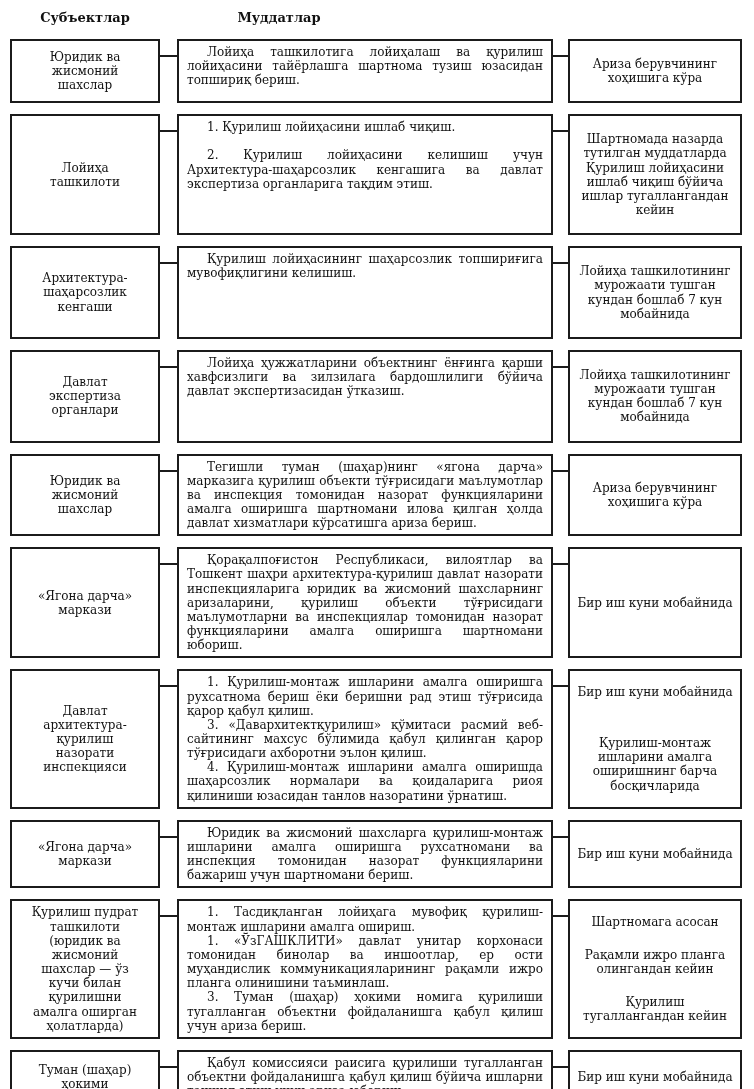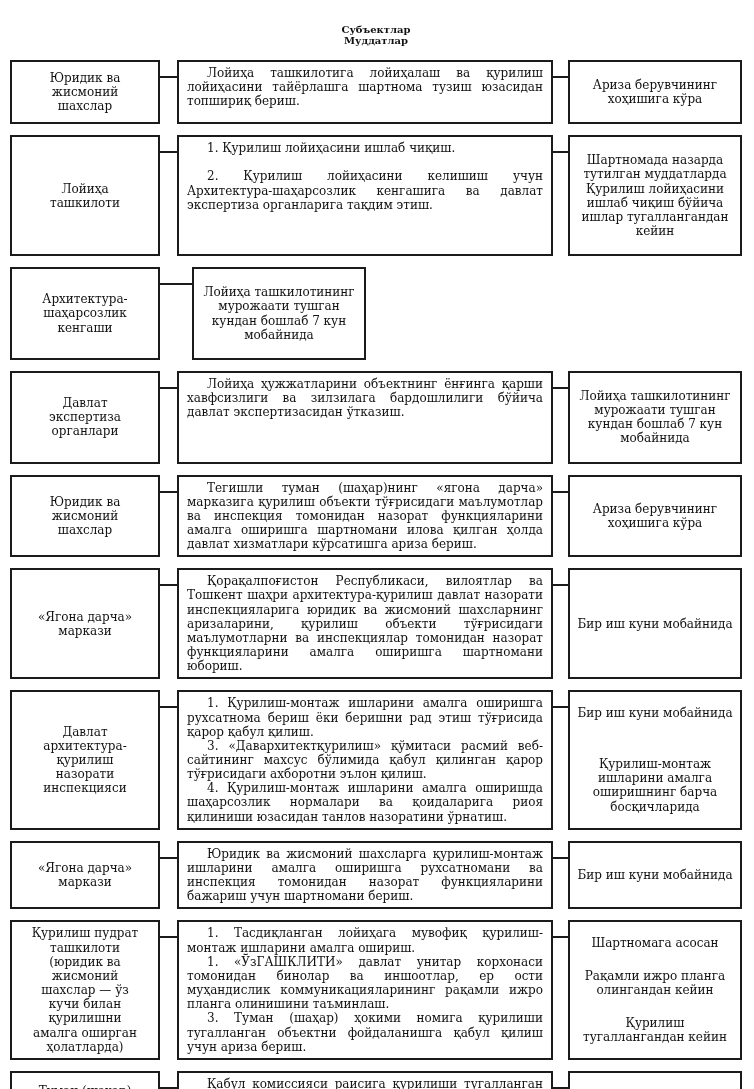--- a/index.html
+++ b/index.html
@@ -16,24 +16,23 @@
     box-sizing: border-box;
     width: 754px;
     height: 1089px;
     padding: 6px 12px 6px 10px;
     overflow: hidden;
     background: #ffffff;
   }
   .headers {
     display: flex;
     align-items: center;
-    margin: 18px 0 14px 0;
+    margin: 4px 0 14px 0;
     font-weight: bold;
-    font-size: 10px;
-    flex-direction: column;
+    font-size: 13px;
   }
   .hcol { text-align: center; }
   .hcol.sub  { width: 150px; }
   .hcol.mech { width: 376px; }
   .hcol.dead { width: 174px; }
   .hgap  { width: 17px; }
   .hgap2 { width: 15px; }
 
   .rows { }
   .row {
@@ -131,20 +130,23 @@
           <div class="dl-entry">Шартномада назарда тутилган муддатларда</div>
           <div class="dl-entry">Қурилиш лойиҳасини ишлаб чиқиш бўйича ишлар тугаллангандан кейин</div>
         </div>
   </div>
 
   <div class="row">
     <div class="box subject">
       <span>Архитектура-шаҳарсозлик кенгаши</span>
     </div>
     <div class="conn left"></div>
+    <div class="box mech">
+          <p>Қурилиш лойиҳасининг шаҳарсозлик топшириғига мувофиқлигини келишиш.</p>
+        </div>
     <div class="conn right"></div>
     <div class="box deadline">
           <div class="dl-entry">Лойиҳа ташкилотининг мурожаати тушган кундан бошлаб 7 кун мобайнида</div>
         </div>
   </div>
 
   <div class="row">
     <div class="box subject">
       <span>Давлат экспертиза органлари</span>
     </div>

